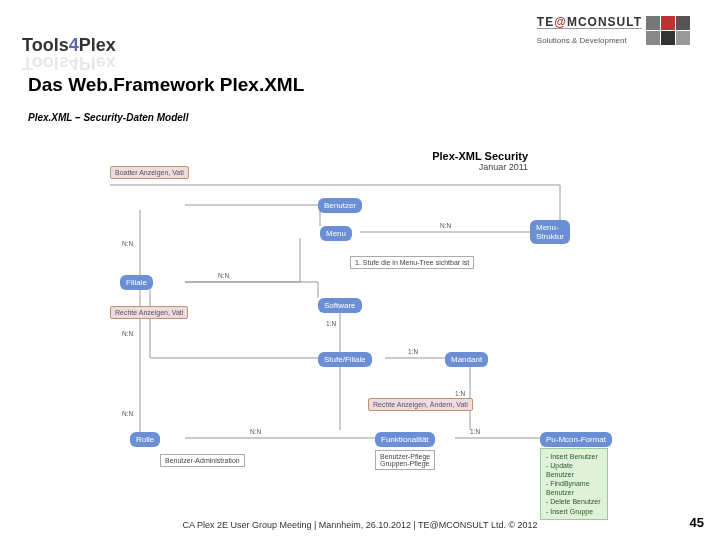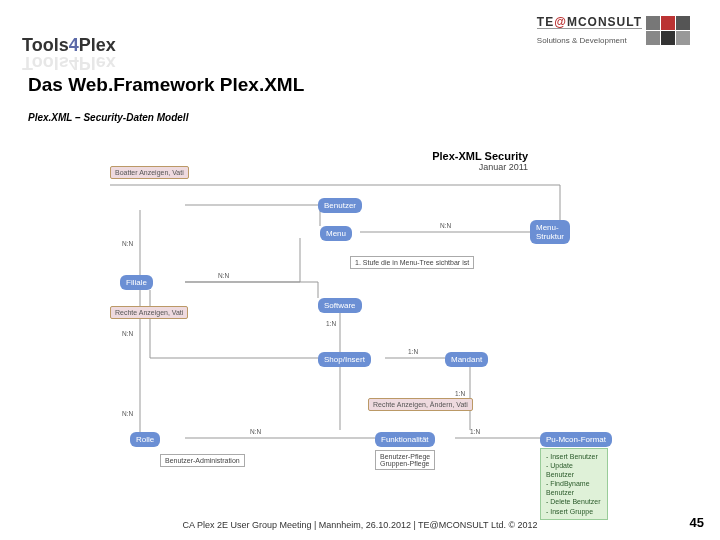--- a/index.html
+++ b/index.html
@@ -227,21 +227,21 @@
   <div class="callout" style="left:110px;top:16px">Boatter Anzeigen, Vati</div>
   <div class="callout" style="left:110px;top:156px">Rechte Anzeigen, Vati</div>
   <div class="callout" style="left:368px;top:248px">Rechte Anzeigen, Ändern, Vati</div>
 
   <div class="ent" style="left:318px;top:48px">Benutzer</div>
   <div class="ent" style="left:120px;top:125px">Filiale</div>
   <div class="ent" style="left:320px;top:76px">Menu</div>
   <div class="ent" style="left:530px;top:70px;white-space:pre-line">Menu-
 Struktur</div>
   <div class="ent" style="left:318px;top:148px">Software</div>
-  <div class="ent" style="left:318px;top:202px">Shop/Insert</div>
+  <div class="ent" style="left:318px;top:202px">Stufe/Filiale</div>
   <div class="ent" style="left:445px;top:202px">Mandant</div>
   <div class="ent" style="left:130px;top:282px">Rolle</div>
   <div class="ent" style="left:375px;top:282px">Funktionalität</div>
   <div class="ent" style="left:540px;top:282px">Pu-Mcon-Format</div>
 
   <div class="plainbox" style="left:350px;top:106px">1. Stufe die in Menu-Tree sichtbar ist</div>
   <div class="plainbox" style="left:160px;top:304px">Benutzer-Administration</div>
   <div class="plainbox" style="left:375px;top:300px;white-space:pre-line">Benutzer-Pflege
 Gruppen-Pflege</div>
 

